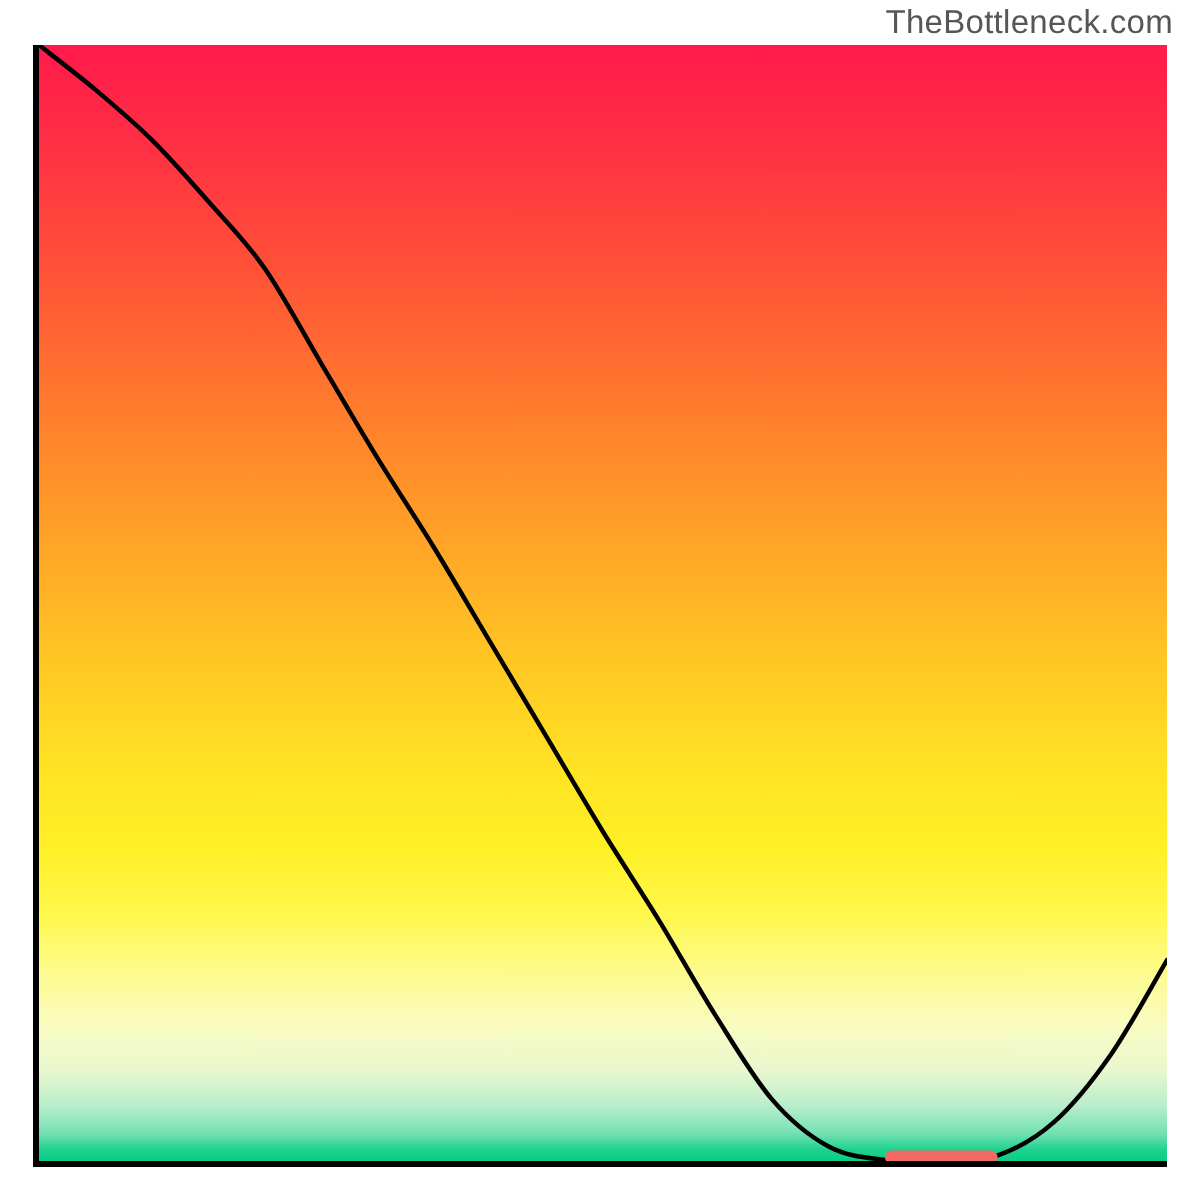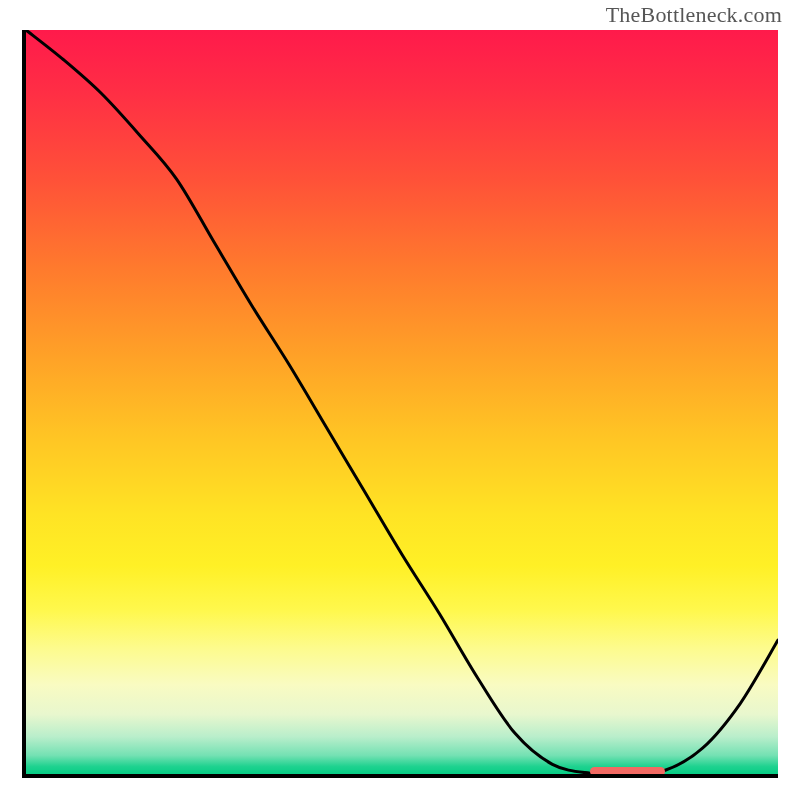--- a/index.html
+++ b/index.html
@@ -8,21 +8,20 @@
     width: 800px;
     height: 800px;
     background: #ffffff;
     font-family: Arial, sans-serif;
     overflow: hidden;
   }
   .container {
     position: relative;
     width: 800px;
     height: 800px;
-    font-family: Liberation Serif, serif;
   }
   .attribution {
     position: absolute;
     top: 2px;
     right: 18px;
     font-size: 22px;
     font-weight: 500;
     color: #565656;
     letter-spacing: 0.2px;
   }

